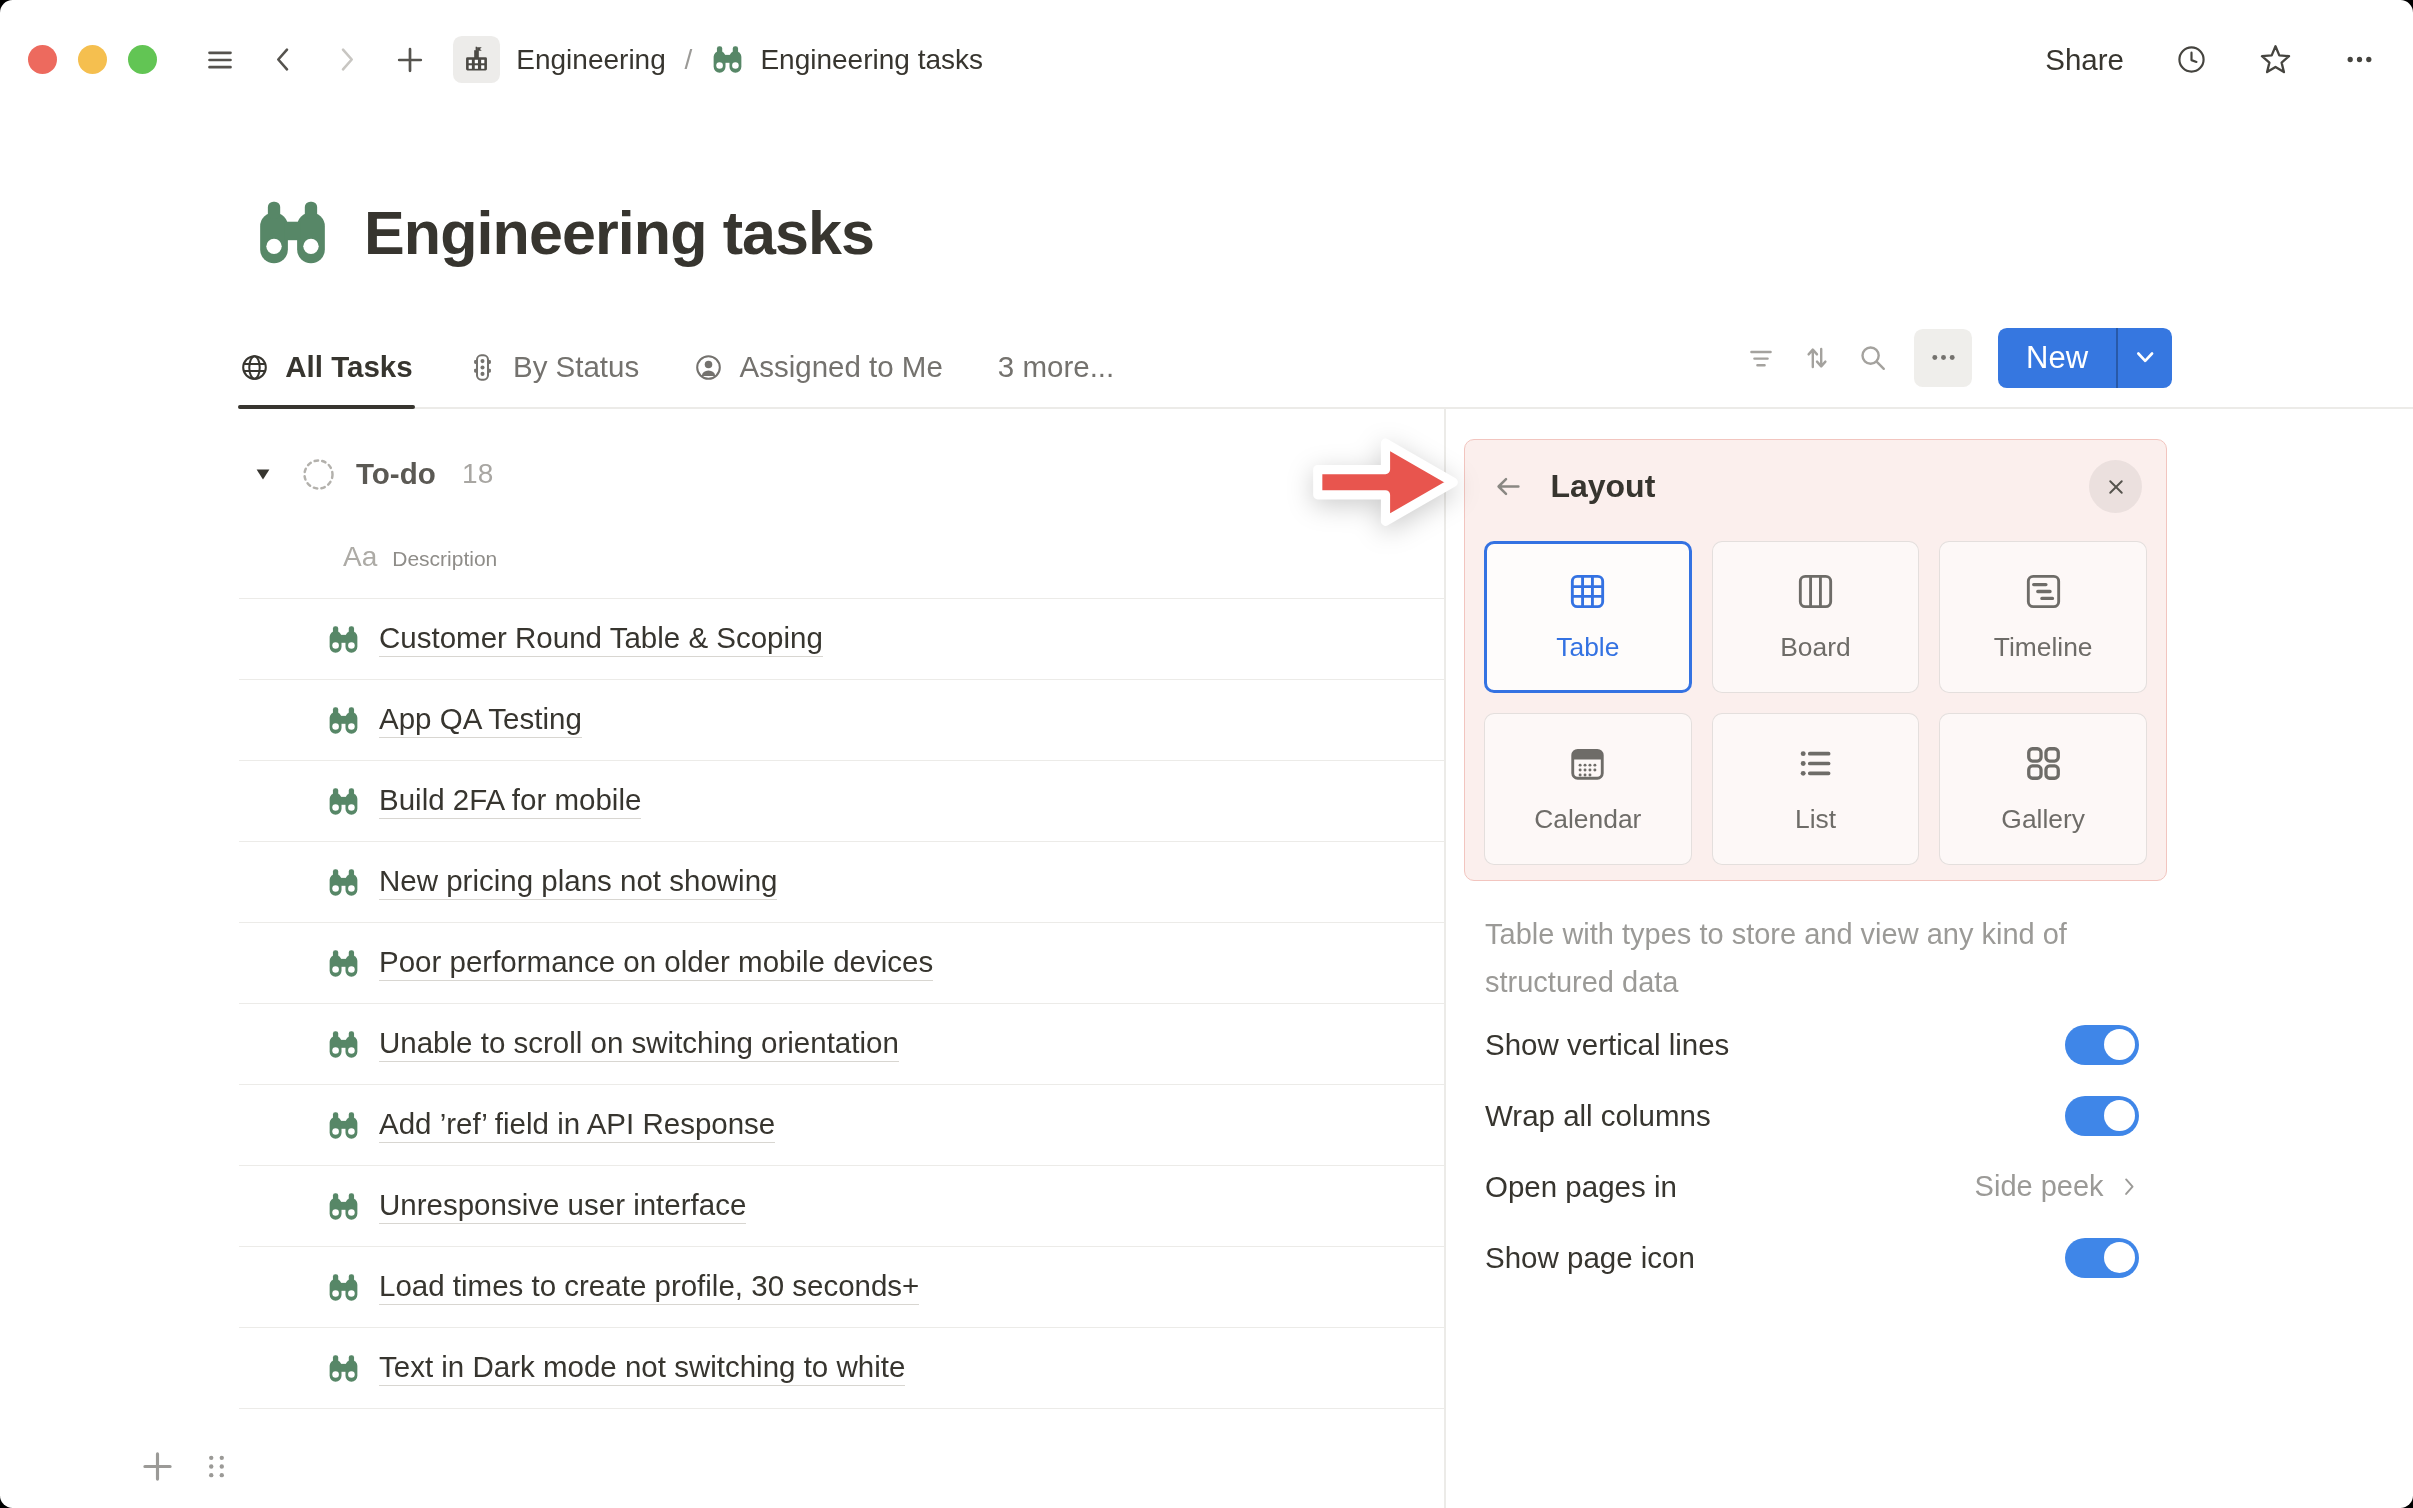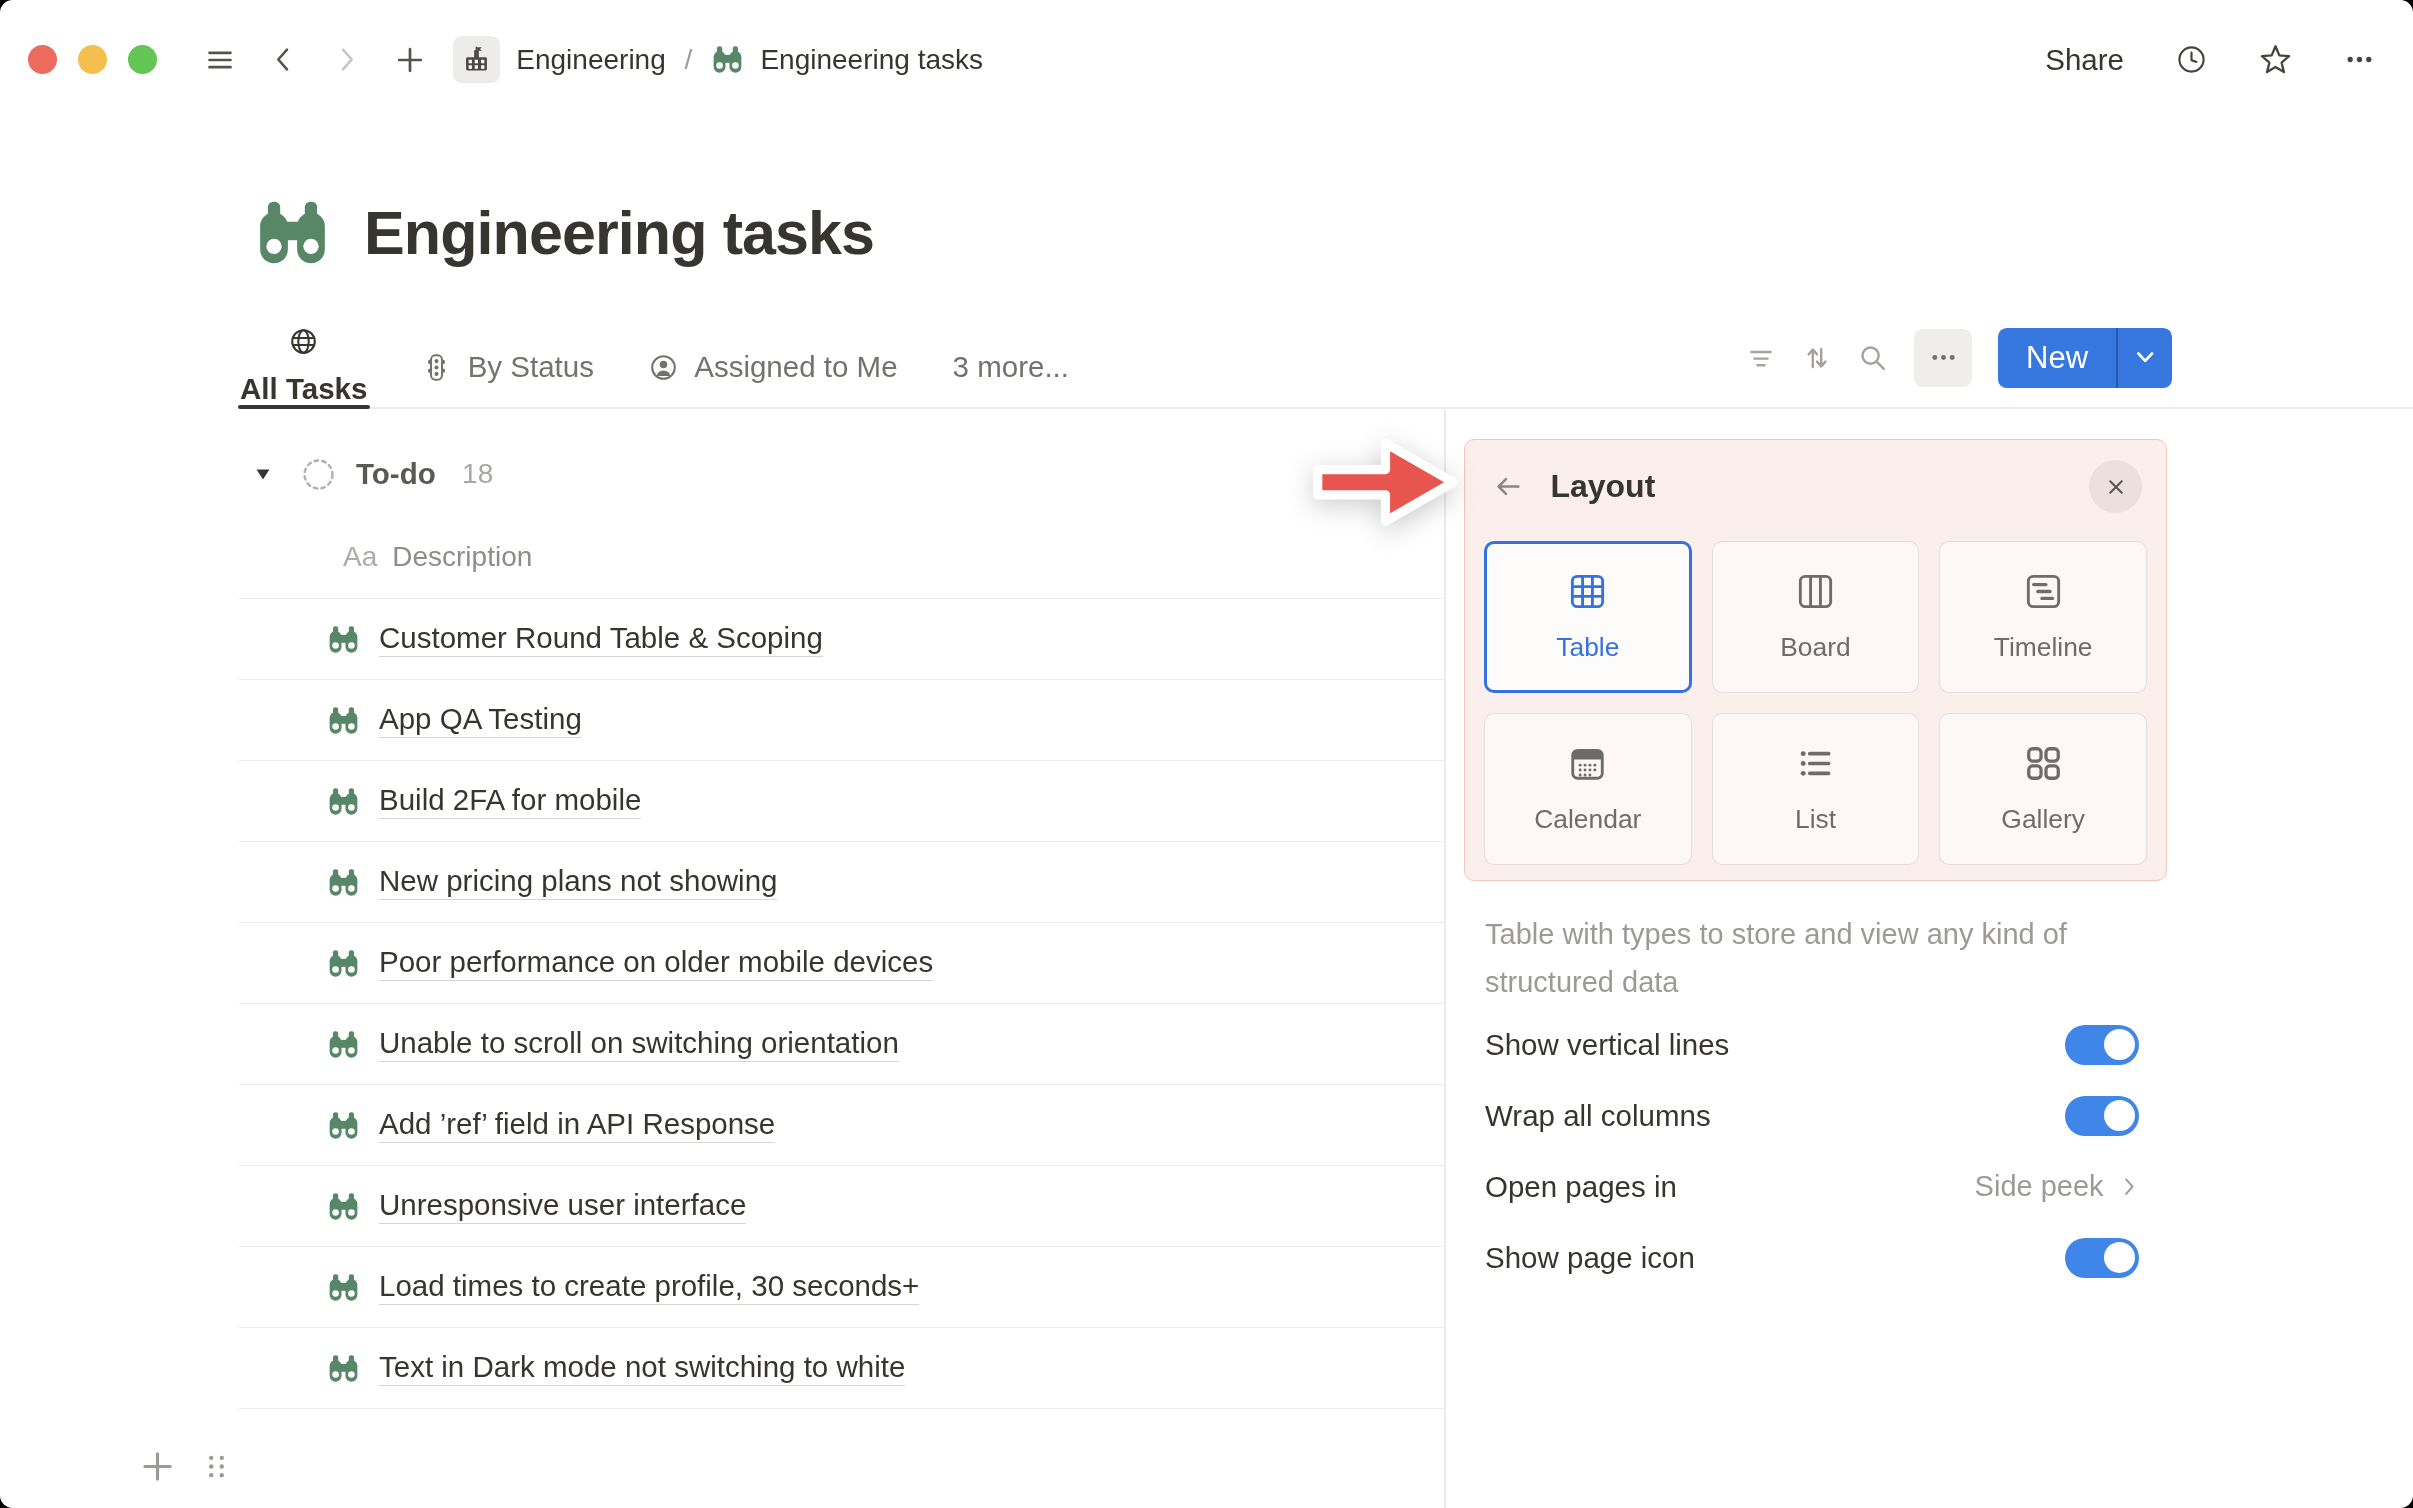--- a/index.html
+++ b/index.html
@@ -27,42 +27,42 @@
 
   
   .page-head{position:absolute;left:254px;top:194px;display:flex;align-items:center;gap:33px;}
   .page-head h1{margin:0;font-size:61px;font-weight:700;color:#37352F;letter-spacing:-0.9px;}
 
   
   .tabs-divider{position:absolute;top:407px;left:239px;right:0;height:1.9px;background:#ECEBE8;}
   .tabs{position:absolute;left:240px;top:327px;height:80px;display:flex;align-items:center;gap:55px;}
   .tab{display:flex;align-items:center;gap:16.3px;font-size:29.5px;color:#74726E;font-weight:500;
     height:100%;position:relative;cursor:pointer;}
-  .tab.active{color:#37352F;font-weight:600;flex-direction:column;}
+  .tab.active{color:#37352F;font-weight:600;}
   .tab.active::after{content:"";position:absolute;left:-2.5px;right:-2.5px;bottom:-1.9px;height:4.4px;
     background:#37352F;border-radius:1.9px;}
   .toolbar{position:absolute;top:326px;right:241px;height:63px;display:flex;align-items:center;gap:26px;}
   .tbtn{color:#A4A29E;cursor:pointer;}
   .more-btn{width:58px;height:58px;border-radius:8.8px;background:#EFEEEB;display:flex;
     align-items:center;justify-content:center;color:#74726E;}
   .new-btn{height:60px;border-radius:8.8px;background:#3677E0;color:#fff;display:flex;
     align-items:stretch;overflow:hidden;}
   .new-main{padding:0 28px;display:flex;align-items:center;font-size:31px;font-weight:500;}
   .new-sep{width:1.9px;background:rgba(0,0,0,0.25);}
   .new-caret{width:54px;display:flex;align-items:center;justify-content:center;}
 
   
   .group-header{position:absolute;left:253px;top:444px;height:60px;display:flex;align-items:center;}
   .tri{color:#37352F;margin-right:28px;}
   .dashed-circle{color:#B3B1AC;margin-right:20px;}
   .group-name{font-size:29.5px;font-weight:600;color:#5B5954;margin-right:26.4px;}
   .group-count{font-size:28px;color:#A8A6A2;font-weight:500;}
   .col-header{position:absolute;left:343px;top:541px;display:flex;gap:15px;align-items:baseline;cursor:pointer;}
   .col-type{font-size:28px;color:#ADABA6;}
-  .col-label{font-size:28px;color:#8F8D89;}
+  .col-label{font-size:21px;color:#8F8D89;}
   .task-table{position:absolute;left:239px;top:598px;width:1205px;border-top:1.9px solid #ECEBE8;}
   .task-row{height:81px;border-bottom:1.9px solid #ECEBE8;display:flex;align-items:center;
     padding-left:88px;gap:19px;box-sizing:border-box;cursor:pointer;}
   .row-title{font-size:29.5px;font-weight:500;color:#37352F;border-bottom:1.9px solid #D8D6D1;
     padding-bottom:1.9px;}
   .v-divider{position:absolute;left:1444px;top:409px;bottom:0;width:1.9px;background:#ECEBE8;}
   .footer-add{position:absolute;left:140px;top:1449px;display:flex;align-items:center;gap:26.4px;
     color:#9B9A97;}
 
   

